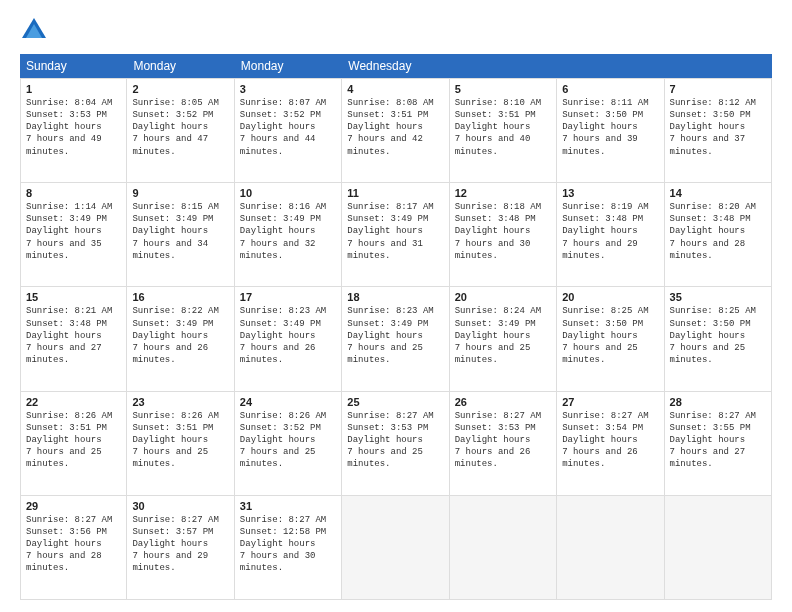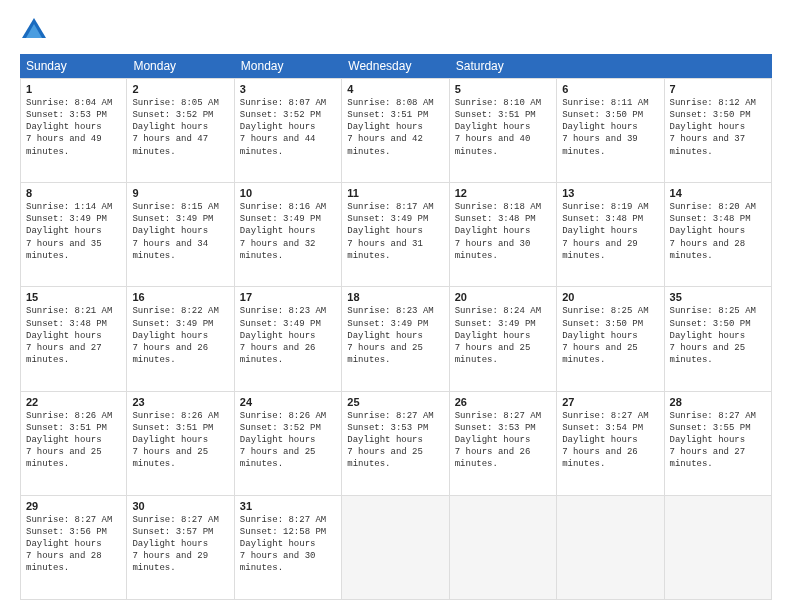--- a/index.html
+++ b/index.html
@@ -140,21 +140,20 @@
       <div class="location"></div>
     </div>
   </div>
 
   <div class="calendar">
     <div class="cal-header" id="cal-header">
         <div class="cal-header-cell">Sunday</div>
         <div class="cal-header-cell">Monday</div>
         <div class="cal-header-cell">Monday</div>
         <div class="cal-header-cell">Wednesday</div>
-        <div class="cal-header-cell">Saturday</div>
       </div>
     <div class="cal-body" id="cal-body">
         <div class="cal-row">
           <div class="cal-cell">
         <span class="day-num">1</span>
         <div class="cell-info">
           <span>Sunrise: 8:04 AM</span><br>
           <span>Sunset: 3:53 PM</span><br>
           <span>Daylight hours</span><br>
           <span>7 hours and 49 minutes.</span>

